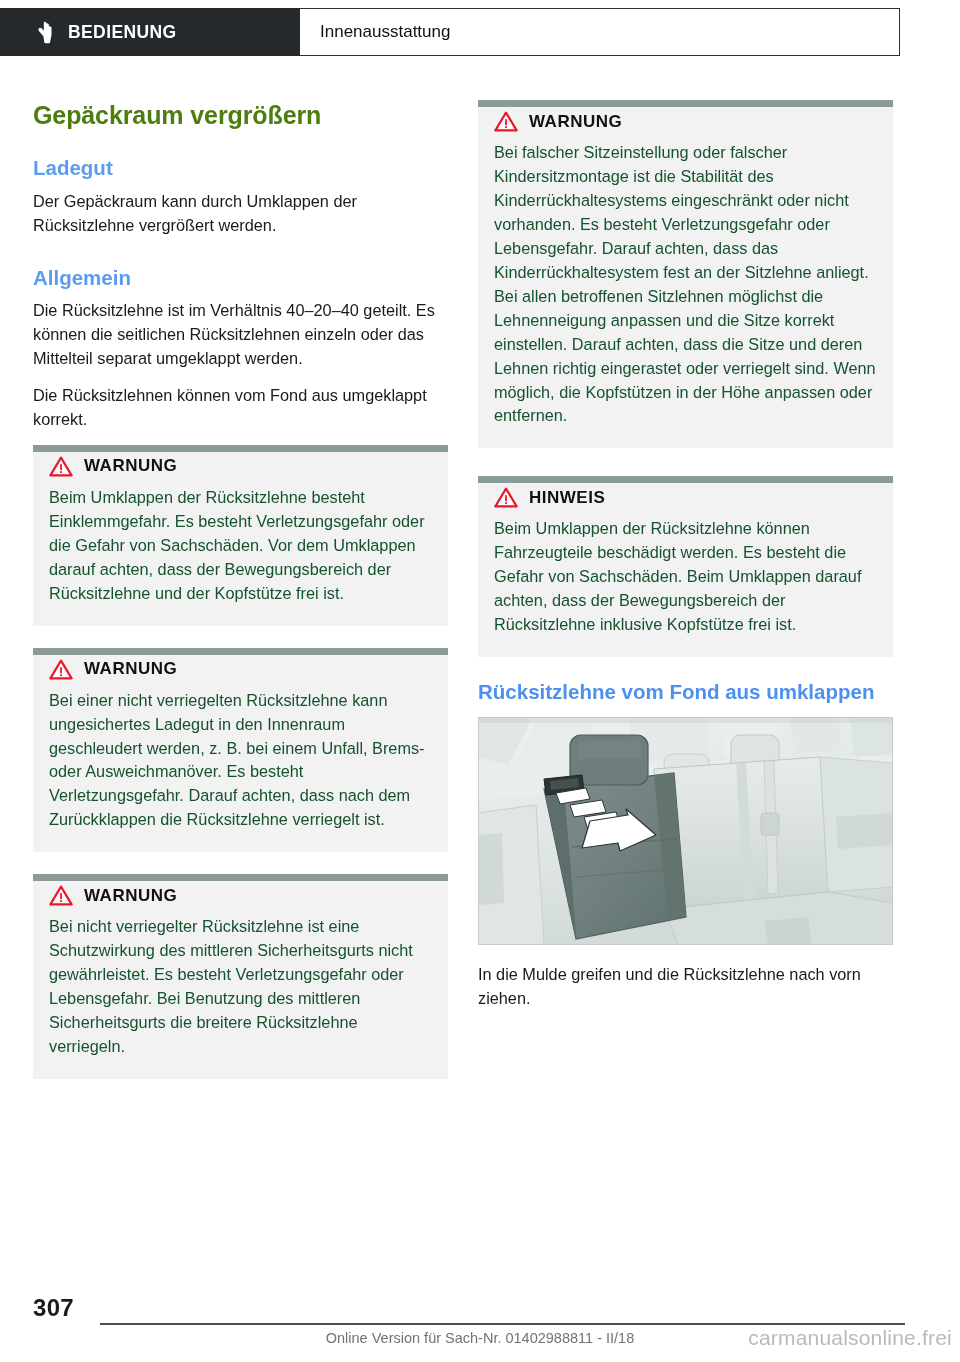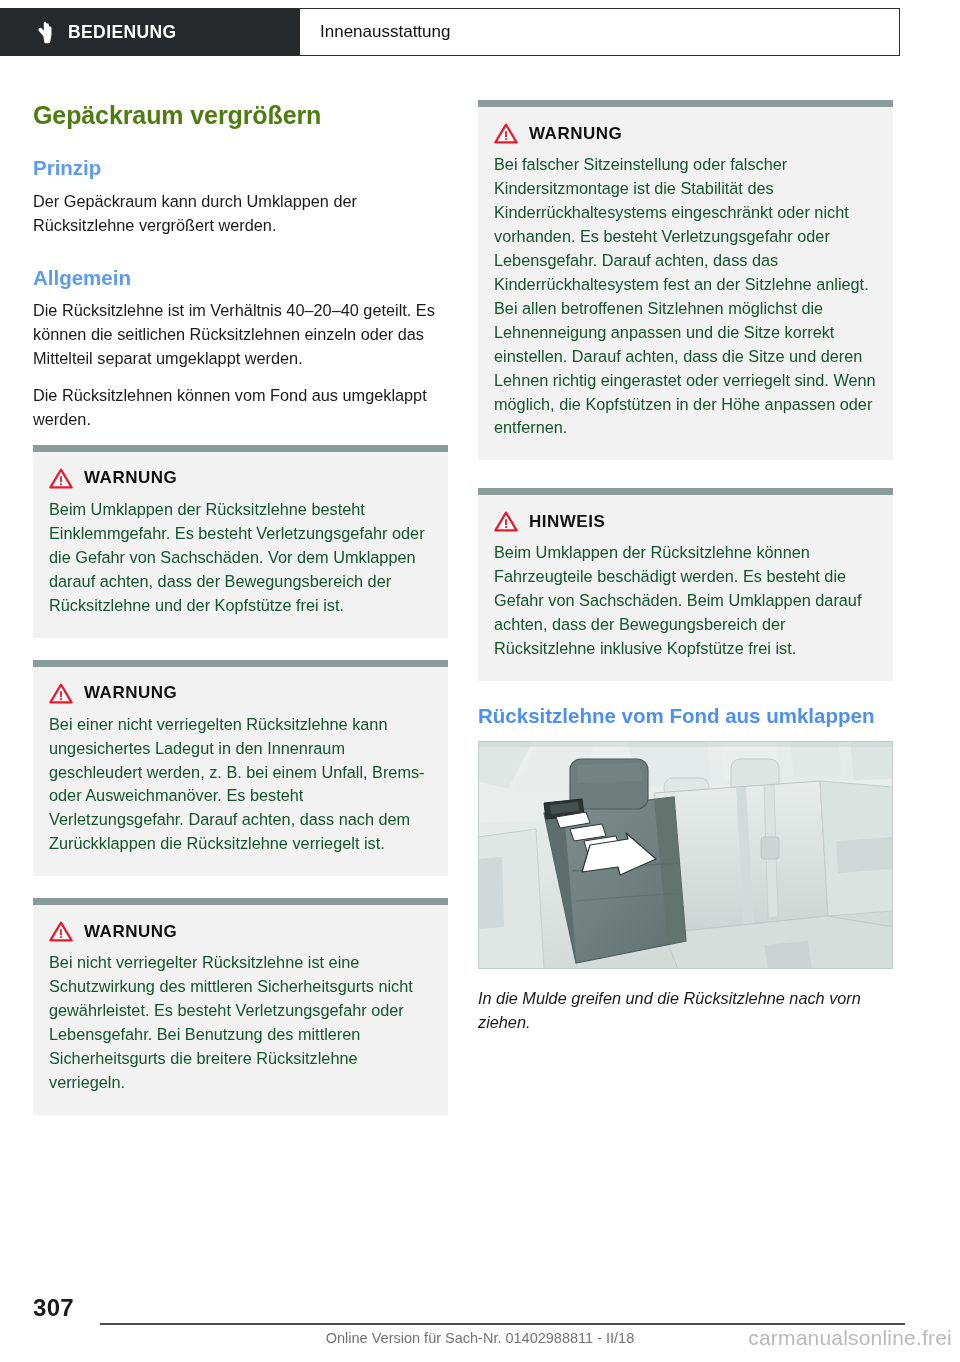--- a/index.html
+++ b/index.html
@@ -103,28 +103,28 @@
     margin: 0 0 12px 0;
     line-height: 1.28;
   }
 
   p.body-text {
     font-size: 16.3px;
     line-height: 1.47;
     margin: 0 0 13px 0;
     color: #1a1a1a;
   }
-  p.body-text:last-child { margin-bottom: 4px; font-style: italic; }
+  p.body-text:last-child { margin-bottom: 4px; }
 
   
   .notice {
     margin: 0 0 22px 0;
     background: #f2f2f2;
     border-top: 7px solid #8b9b99;
-    padding: 16px 16px 20px 16px;
+    padding: 4px 16px 20px 16px;
     box-sizing: border-box;
   }
   .notice-head {
     display: flex;
     align-items: center;
     margin-bottom: 9px;
   }
   .warn-tri {
     width: 24px;
     height: 21px;
@@ -215,26 +215,26 @@
     <span class="header-section-label">Innenausstattung</span>
   </div>
 </div>
 
 <div class="content">
 
   <div class="col col-left">
 
     <h1 class="doc-title">Gepäckraum vergrößern</h1>
 
-    <h2 class="sub-title">Prinzip</h2>
+    <h2 class="sub-title">Ladegut</h2>
     <p class="body-text">Der Gepäckraum kann durch Umklappen der Rücksitzlehne vergrößert werden.</p>
 
     <h2 class="sub-title spaced-top">Allgemein</h2>
     <p class="body-text">Die Rücksitzlehne ist im Verhältnis 40–20–40 geteilt. Es können die seitlichen Rücksitzlehnen einzeln oder das Mittelteil separat umgeklappt werden.</p>
-    <p class="body-text">Die Rücksitzlehnen können vom Fond aus umgeklappt werden.</p>
+    <p class="body-text">Die Rücksitzlehnen können vom Fond aus umgeklappt korrekt.</p>
 
 
     <div class="notice">
       <div class="notice-head">
         <svg class="warn-tri" viewBox="0 0 24 21">
           <path d="M12 1.6 L22.6 19.4 H1.4 Z" fill="#ffffff" stroke="#e8192c" stroke-width="2.2" stroke-linejoin="round"></path>
           <rect x="11.1" y="8.2" width="1.8" height="6.0" fill="#e8192c"></rect>
           <rect x="11.1" y="15.2" width="1.8" height="1.9" fill="#e8192c"></rect>
         </svg>
         <span class="notice-title">WARNUNG</span>

